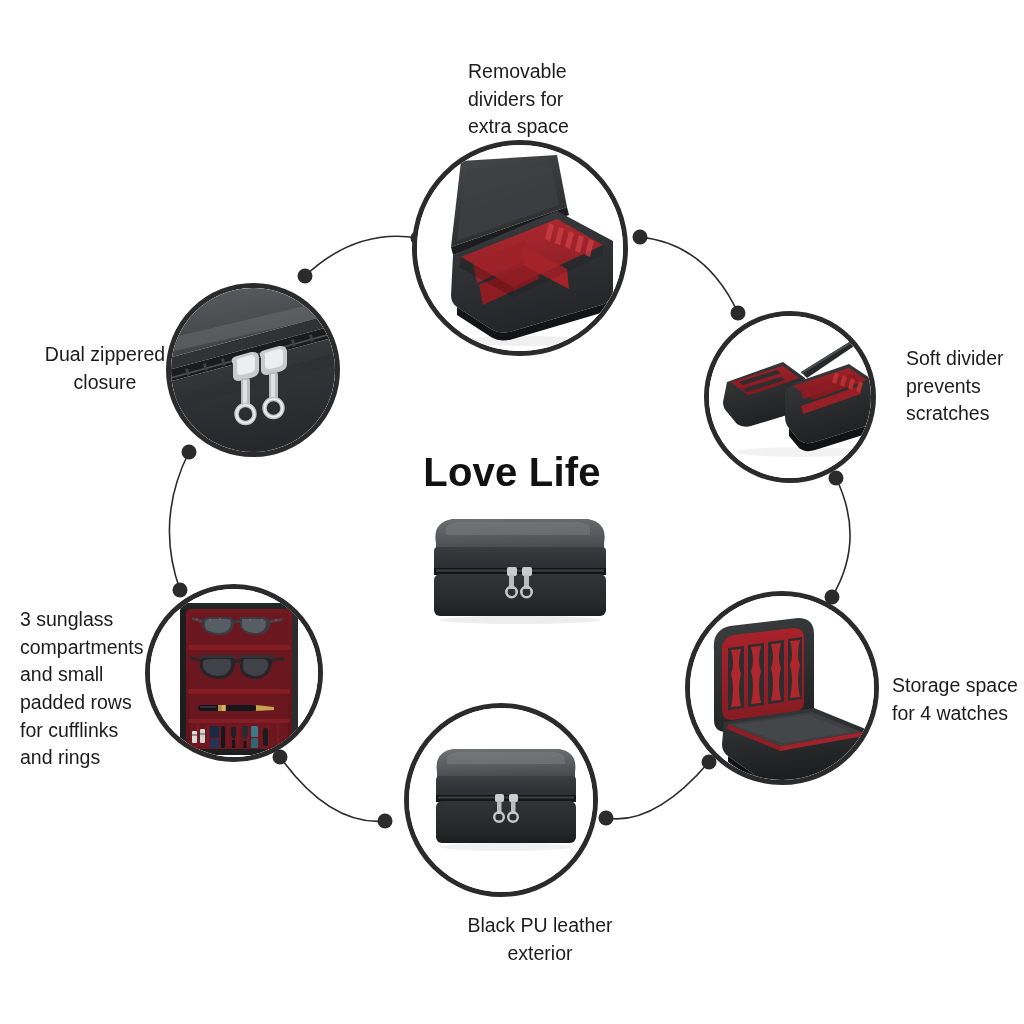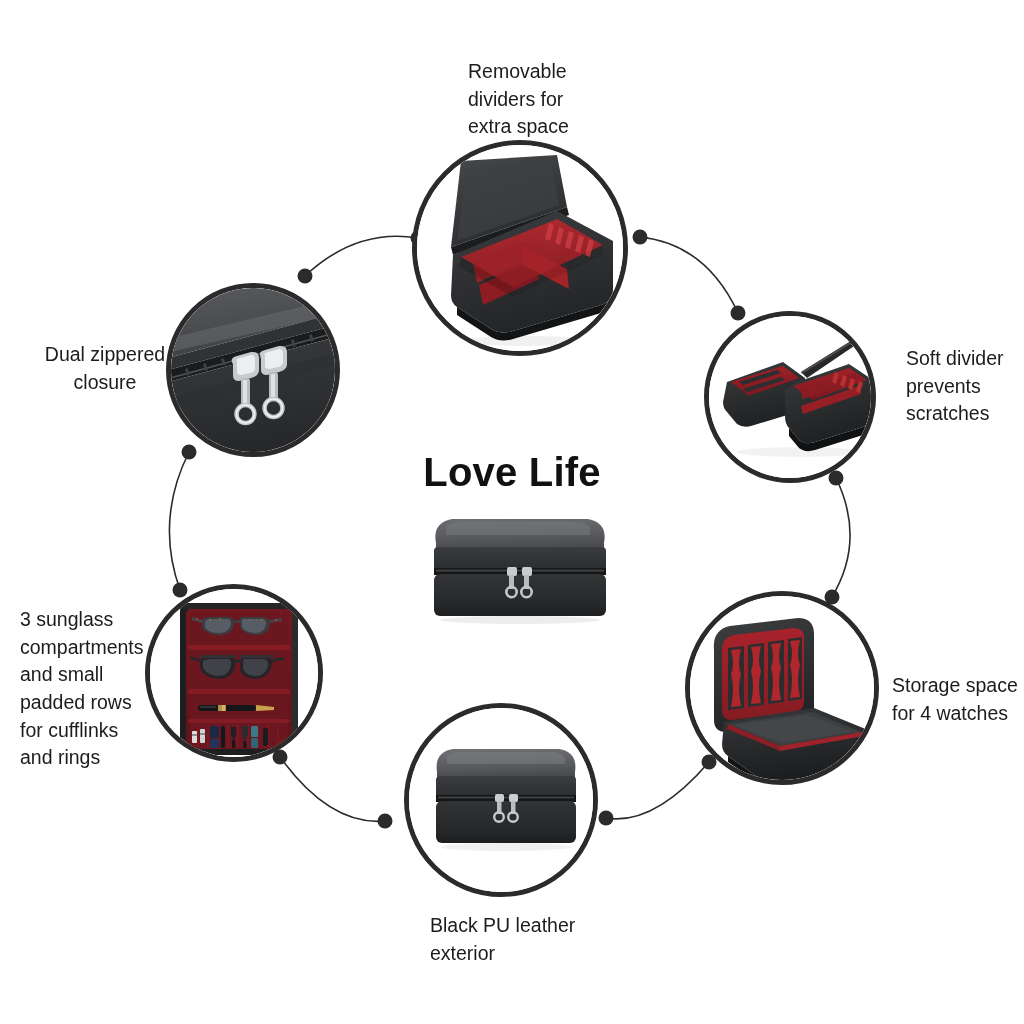--- a/index.html
+++ b/index.html
@@ -48,21 +48,21 @@
   .caption {
     position: absolute;
     font-size: 19.5px;
     line-height: 1.42;
     color: #1c1c1c;
     white-space: pre-line;
   }
   .caption.c-top     { left: 468px; top: 58px;  width: 200px; text-align: left; }
   .caption.c-right   { left: 906px; top: 345px; width: 118px; text-align: left; }
   .caption.c-rightlo { left: 892px; top: 672px; width: 132px; text-align: left; }
-  .caption.c-bottom  { left: 430px; top: 912px; width: 220px; text-align: left; }
+  .caption.c-bottom  { left: 430px; top: 912px; width: 220px; text-align: center; }
   .caption.c-leftlo  { left: 20px;   top: 606px; width: 140px; text-align: left; }
   .caption.c-left    { left: 30px;  top: 341px; width: 150px; text-align: center; }
 
   
   .photo {
     position: absolute;
     border-radius: 50%;
     border: 5px solid #2b2b2b;
     box-sizing: border-box;
     overflow: hidden;

